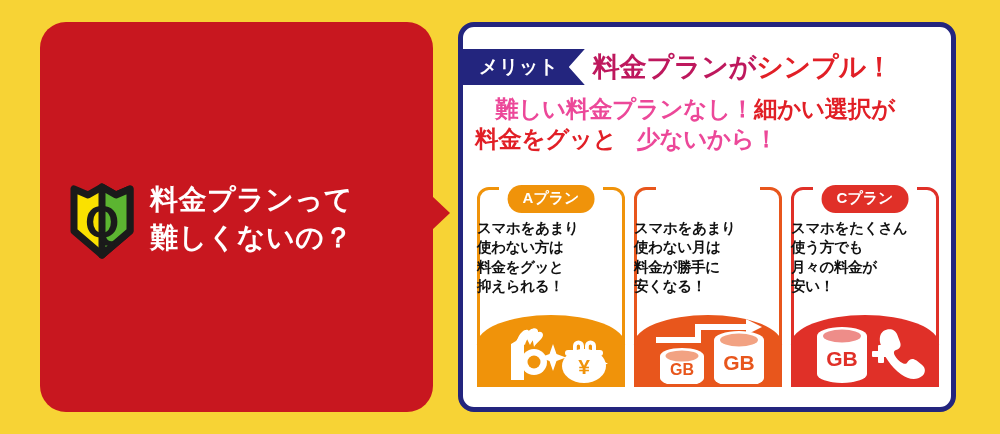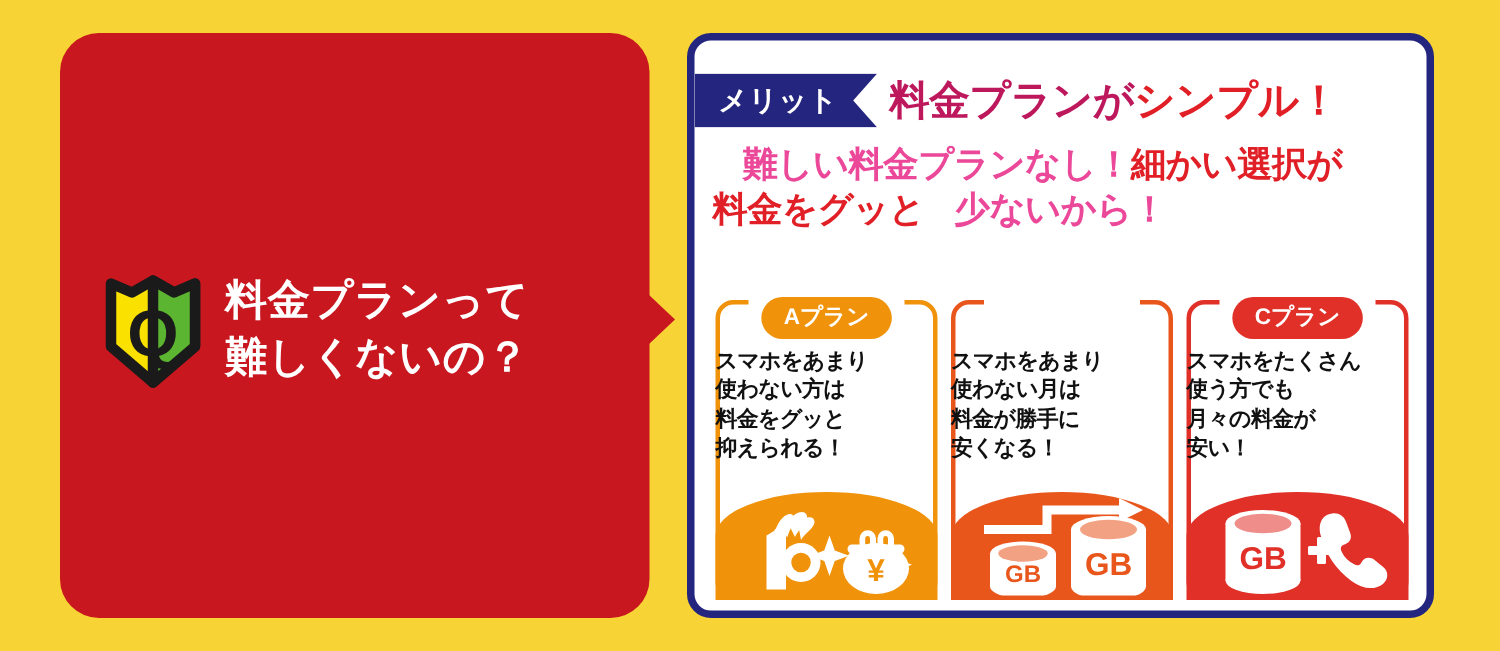--- a/index.html
+++ b/index.html
@@ -63,21 +63,21 @@
   
   .m-sub{
     position:absolute;left:12px;top:68px;width:470px;
     font-weight:bold;font-size:23.5px;line-height:1.26;letter-spacing:-0.3px;
   }
   .m-sub .blk{color:#ec4899;margin-left:20px;}
   .m-sub .red{color:#E11F26;}
 
   
   .cards{
-    position:absolute;left:14px;top:173px;width:462px;height:212px;
+    position:absolute;left:14px;top:160px;width:462px;height:212px;
     display:flex;justify-content:space-between;
   }
   .card{position:relative;width:148px;height:200px;}
   .card-frame{
     position:absolute;inset:0;border:3px solid var(--c);
     border-radius:12px;box-sizing:border-box;background:#fff;overflow:hidden;
   }
   
   .card-notch{
     position:absolute;left:50%;top:-4px;transform:translateX(-50%);

